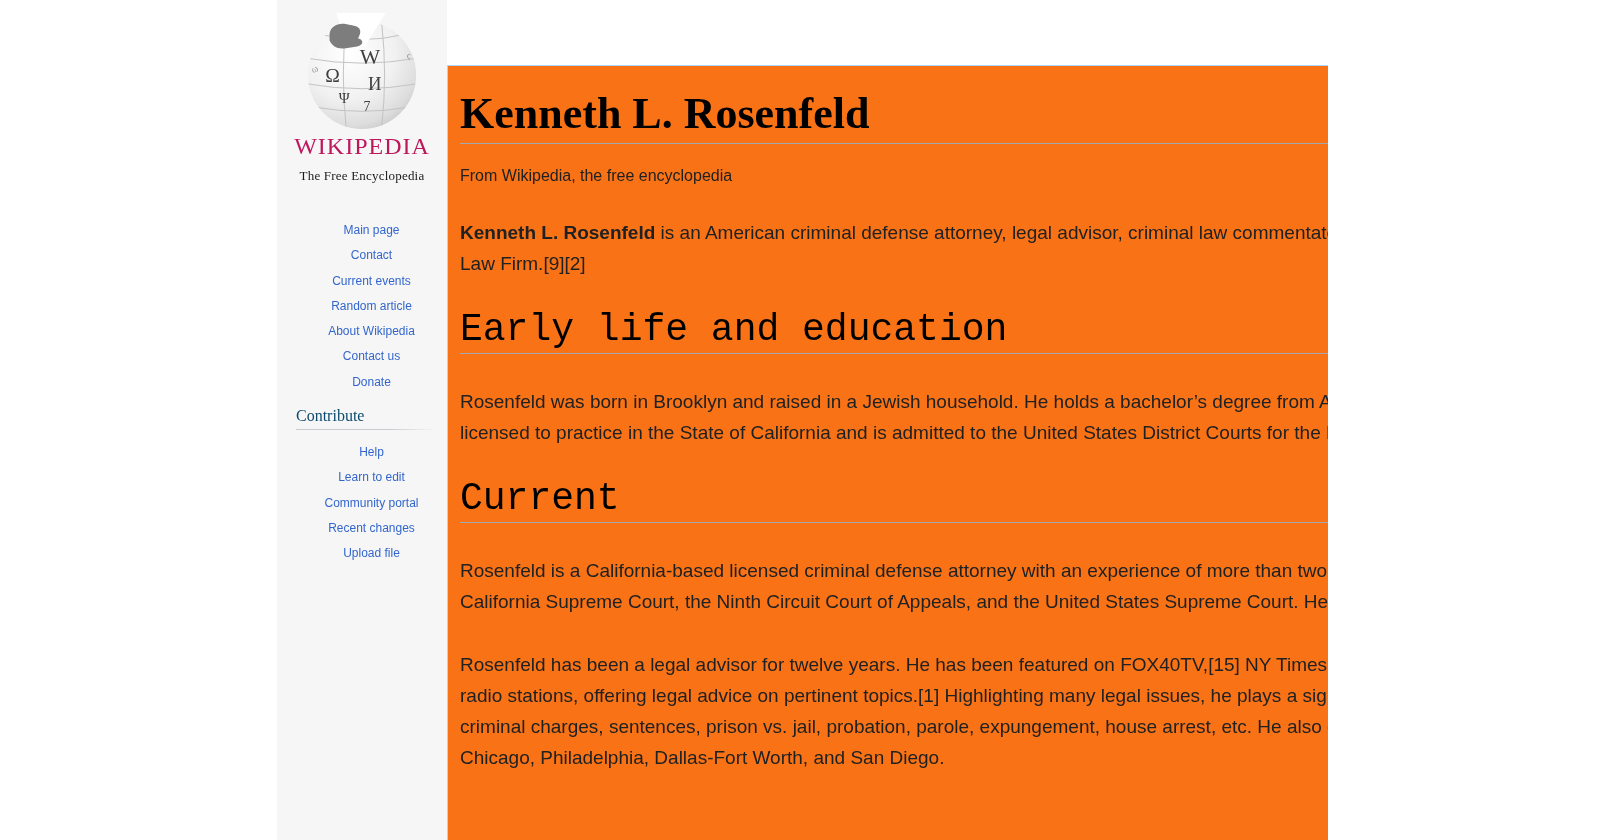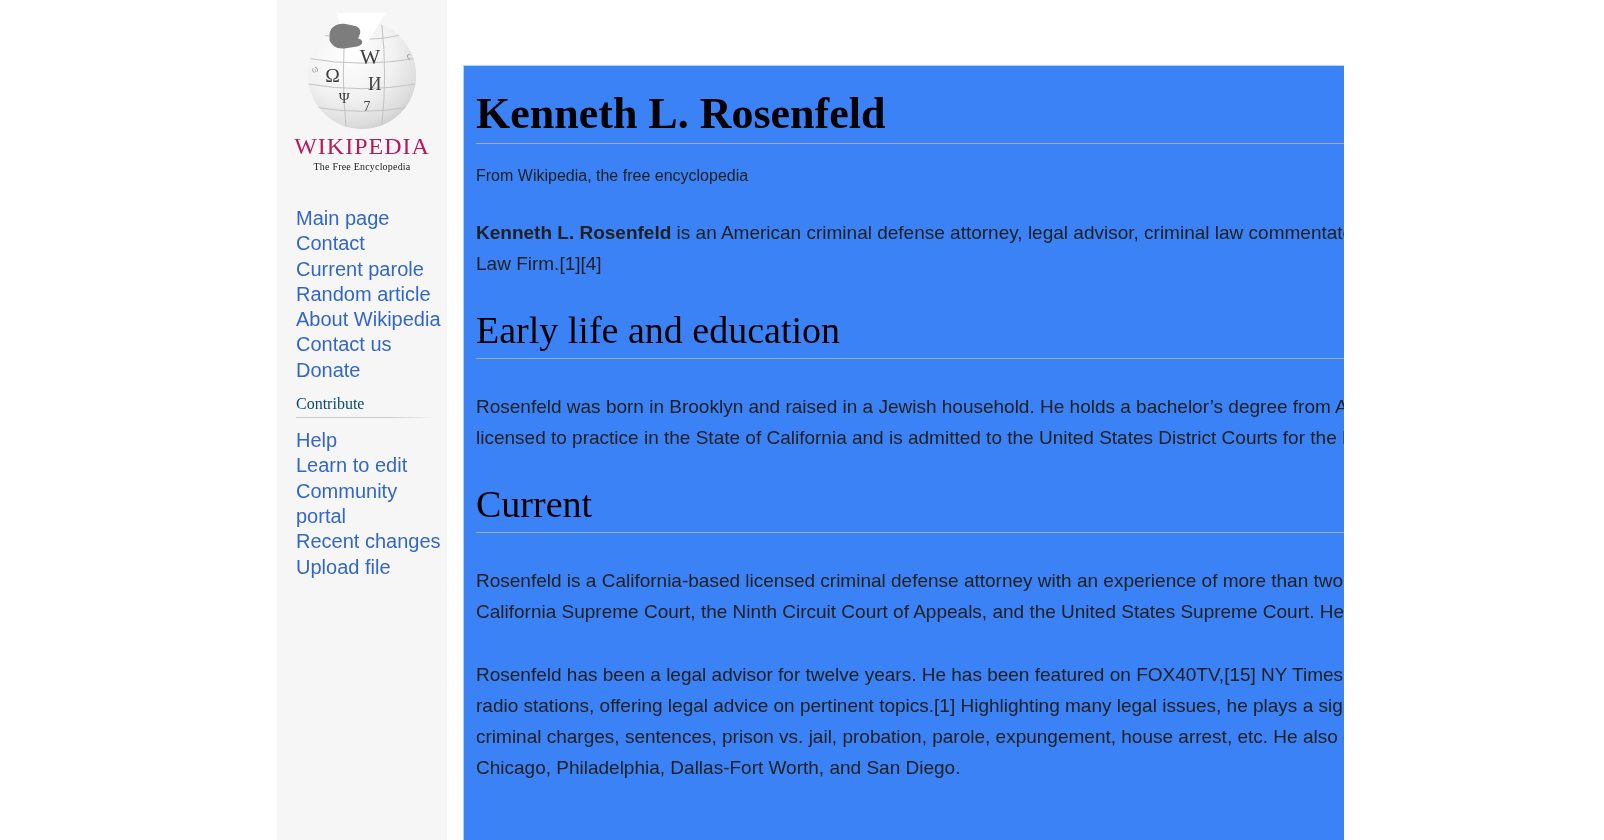--- a/index.html
+++ b/index.html
@@ -20,73 +20,74 @@
     background: #f6f6f6;
   }
   .logo { text-align: center; padding-top: 13px; }
   .globe { width: 118px; height: 118px; display: block; margin: 0 auto; }
   .wordmark {
     font-family: "Liberation Serif", serif;
     font-size: 24px; letter-spacing: 1px; color: #be185d; margin-top: 2px;
   }
   .tagline {
     font-family: "Liberation Serif", serif;
-    font-size: 10px; color: #1b1b1b; margin-top: 1px; letter-spacing: 0.2px;
+    font-size: 13px; color: #1b1b1b; margin-top: 8px; letter-spacing: 0.2px;
   }
   .nav { margin-top: 34px; padding-left: 19px; }
   .nav a, .portal-nav a {
     display: block;
     color: #3366cc;
-    font-size: 20px;
+    font-size: 12px;
     line-height: 25.3px;
     text-decoration: none;
     cursor: pointer;
+    text-align: center;
   }
   .portal { margin-top: 12px; padding-left: 19px; }
   .portal-heading {
     font-family: "Liberation Serif", serif;
     font-weight: normal;
     font-size: 16px; line-height: 17px;
     color: #0c4a6e;
     margin: 0;
   }
   .portal-divider {
     height: 1px;
     margin: 5px 10px 10px 0;
     background: linear-gradient(to right, #c8ccd1 0%, #c8ccd1 66%, rgba(200,204,209,0) 100%);
   }
 
   
   .content {
-    position: absolute; left: 463px; top: 65px;
+    position: absolute; left: 447px; top: 65px;
     width: 881px; height: 775px;
     box-sizing: border-box;
-    background: #3b82f6;
+    background: #f97316;
     border-top: 1px solid #a7d7f9;
     border-left: 1px solid #a7d7f9;
     padding: 22px 0 0 12px;
     overflow: hidden;
   }
   .title {
     font-family: "Liberation Serif", serif;
     font-weight: bold;
     font-size: 44px; line-height: 52px;
     color: #000;
     margin: 0; padding-bottom: 3px;
     border-bottom: 1px solid #a2a9b1;
   }
   .subtitle { margin-top: 22px; font-size: 16px; line-height: 19px; color: #202122; }
   .para { margin-top: 32px; font-size: 19px; line-height: 31px; color: #202122; }
   .line { white-space: nowrap; overflow: hidden; }
   .section-heading {
-    font-family: Liberation Serif, serif;
+    font-family: Liberation Mono, monospace;
     font-weight: normal;
     font-size: 38px; line-height: 46px;
     color: #000;
-    margin: 28px 0 0 0; padding-bottom: 5px;
+    margin: 28px 0 0 0; 
     border-bottom: 1px solid #a2a9b1;
   }
 </style>
 </head>
 <body>
 
 <div class="page">
 
   <aside class="sidebar">
     <div class="logo">
@@ -123,21 +124,21 @@
           <text x="107" y="46" font-size="10" fill="#9b9b9b" transform="rotate(15 107 46)">ς</text>
         </g>
       </svg>
       <div class="wordmark">WIKIPEDIA</div>
       <div class="tagline">The Free Encyclopedia</div>
     </div>
 
     <nav class="nav" id="nav-list">
         <a href="#">Main page</a>
         <a href="#">Contact</a>
-        <a href="#">Current parole</a>
+        <a href="#">Current events</a>
         <a href="#">Random article</a>
         <a href="#">About Wikipedia</a>
         <a href="#">Contact us</a>
         <a href="#">Donate</a>
       </nav>
 
     <div class="portal">
       <h3 class="portal-heading">Contribute</h3>
       <div class="portal-divider"></div>
       <nav class="portal-nav" id="contribute-list">
@@ -149,21 +150,21 @@
         </nav>
     </div>
   </aside>
 
   <main class="content">
     <h1 class="title">Kenneth L. Rosenfeld</h1>
     <div class="subtitle">From Wikipedia, the free encyclopedia</div>
 
     <div class="para">
       <div class="line"><b>Kenneth L. Rosenfeld</b><span> is an American criminal defense attorney, legal advisor, criminal law commentator, a</span></div>
-      <div class="line">Law Firm.[1][4]</div>
+      <div class="line">Law Firm.[9][2]</div>
     </div>
 
     <div id="sections">
         <h2 class="section-heading">Early life and education</h2>
         <div class="para">
           <div class="line">Rosenfeld was born in Brooklyn and raised in a Jewish household. He holds a bachelor’s degree from Ame</div>
           <div class="line">licensed to practice in the State of California and is admitted to the United States District Courts for the Eas</div>
         </div>
         <h2 class="section-heading">Current</h2>
         <div class="para">

